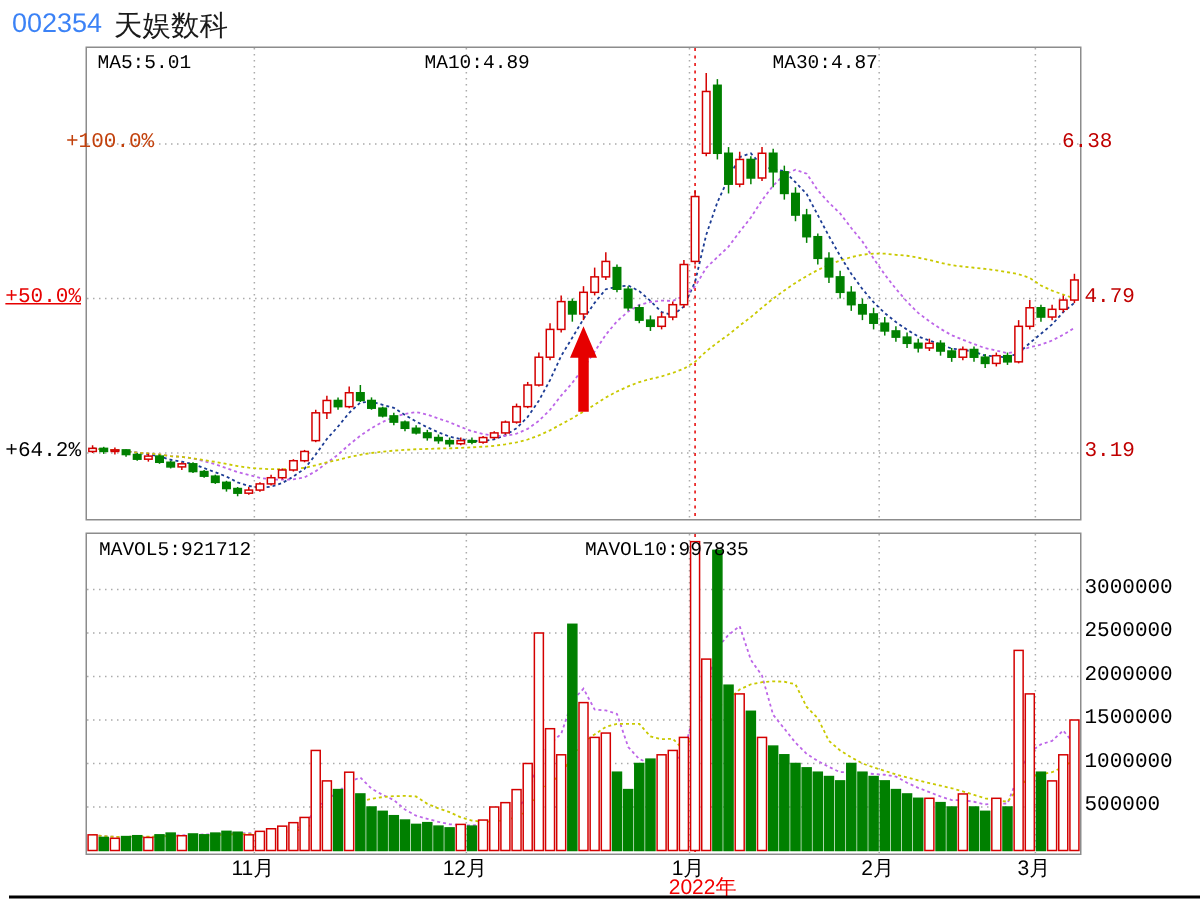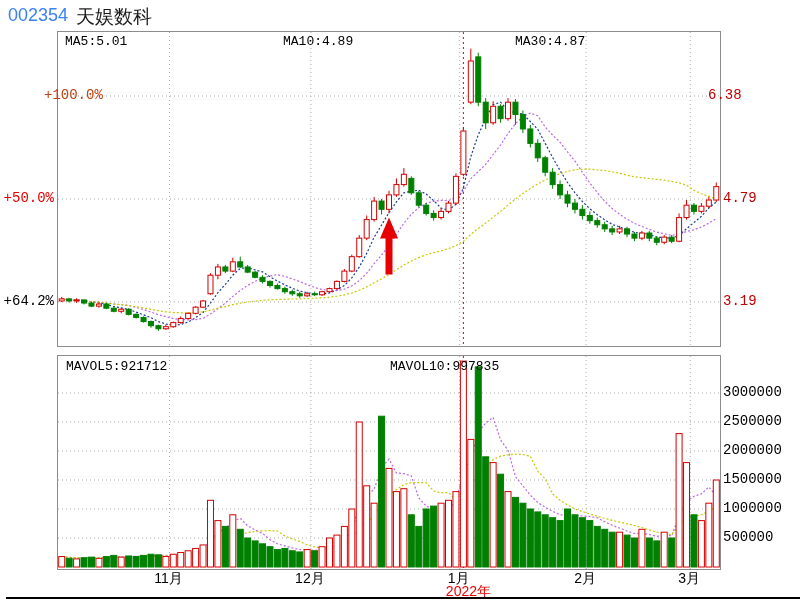--- a/index.html
+++ b/index.html
@@ -338,21 +338,21 @@
         <rect x="655.2808988764045" y="124" width="6" height="87" fill="#fff" stroke="#D40000" stroke-width="1"></rect>
       </svg>
   </div>
 
   <div class="abs mono mavol-label" style="left:66px;">MAVOL5:921712</div>
   <div class="abs mono mavol-label" style="left:390px;">MAVOL10:997835</div>
 
 
   <div id="left-axis">
       <div class="abs tick mono left-tick" style="left: 0px; top: 87px; color: #c2410c; margin-left: 44px;">+100.0%</div>
-      <div class="abs tick mono left-tick" style="left: 0px; top: 190px; color: rgb(230, 0, 0);">+50.0%</div>
+      <div class="abs tick mono left-tick" style="left: 0px; top: 190px; color: rgb(230, 0, 0); text-decoration: underline;">+50.0%</div>
       <div class="abs tick mono left-tick" style="left: 0px; top: 293px; color: rgb(0, 0, 0);">+64.2%</div>
     </div>
   <div id="right-axis">
       <div class="abs tick mono" style="left: 708px; top: 87px; color: rgb(192, 0, 0);">6.38</div>
       <div class="abs tick mono" style="left: 723px; top: 190px; color: rgb(192, 0, 0);">4.79</div>
       <div class="abs tick mono" style="left: 723px; top: 293px; color: rgb(192, 0, 0);">3.19</div>
     </div>
   <div id="vol-axis">
       <div class="abs tick mono" style="left: 723px; top: 384px; color: rgb(0, 0, 0);">3000000</div>
       <div class="abs tick mono" style="left: 723px; top: 413px; color: rgb(0, 0, 0);">2500000</div>

